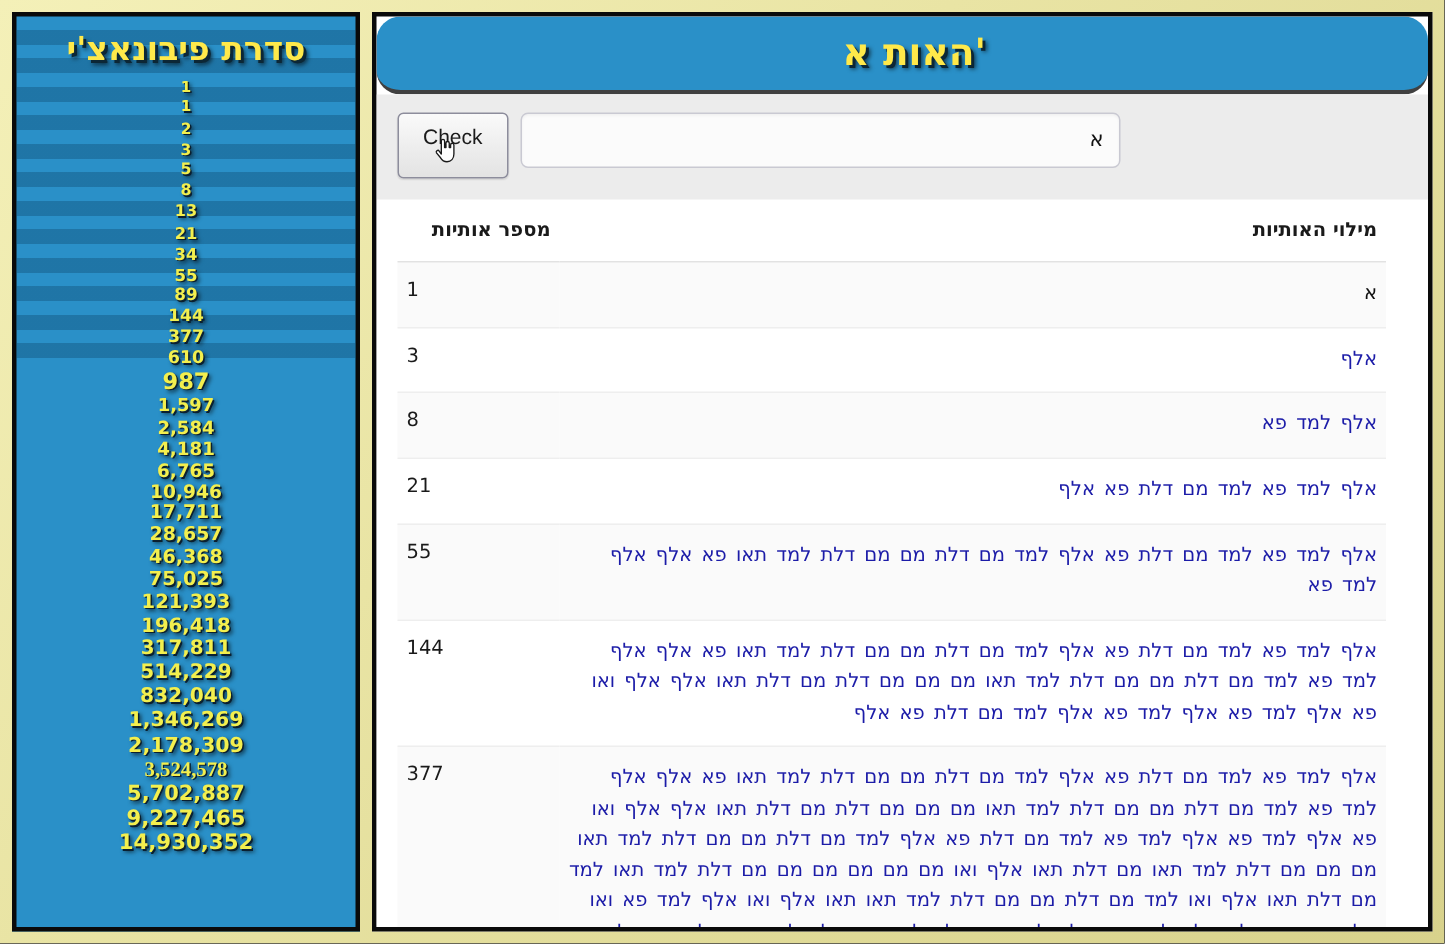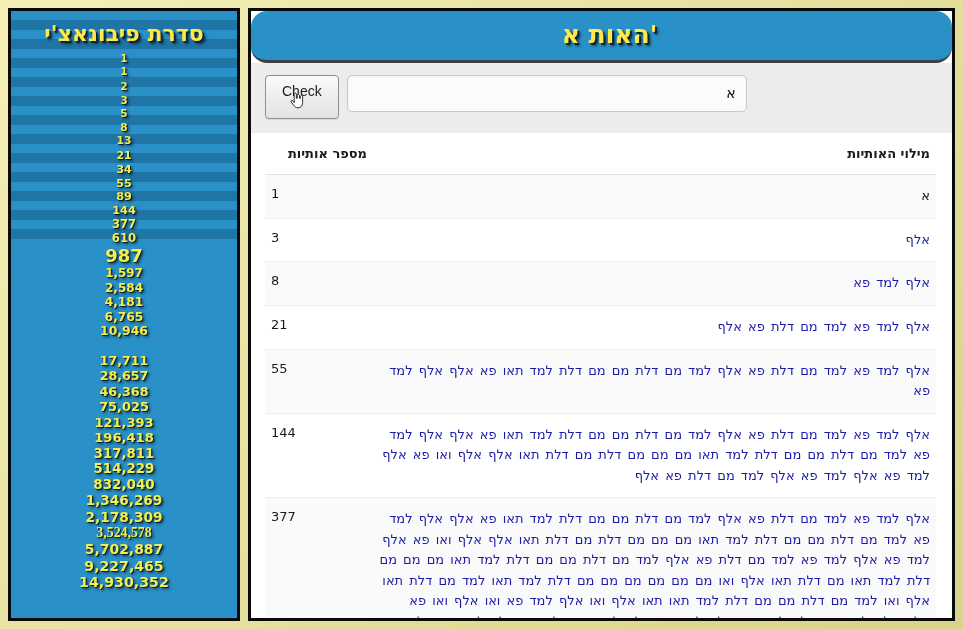--- a/index.html
+++ b/index.html
@@ -161,21 +161,21 @@
     width: 16px;
     height: 18px;
     pointer-events: none;
     z-index: 9;
   }
 
   
   #table-wrap {
     flex: 1 1 auto;
     background: #ffffff;
-    padding: 0 16px 0 14px;
+    padding: 0 28px 0 14px;
     overflow: hidden;
   }
   table#letters-table {
     width: 100%;
     border-collapse: collapse;
     table-layout: fixed;
   }
   table#letters-table th {
     text-align: right;
     direction: rtl;
@@ -234,26 +234,26 @@
           <li style="font-size: 10.48px; margin-bottom: 3.2px;">5</li>
           <li style="font-size: 10.6px; margin-bottom: 3.2px;">8</li>
           <li style="font-size: 10.72px; margin-bottom: 3.2px;">13</li>
           <li style="font-size: 10.84px; margin-bottom: 3.2px;">21</li>
           <li style="font-size: 10.96px; margin-bottom: 2.2px;">34</li>
           <li style="font-size: 11.08px; margin-bottom: 2.2px;">55</li>
           <li style="font-size: 11.2px; margin-bottom: 2.2px;">89</li>
           <li style="font-size: 11.32px; margin-bottom: 2.2px;">144</li>
           <li style="font-size: 11.56px; margin-bottom: 2.2px;">377</li>
           <li style="font-size: 11.68px; margin-bottom: 2.2px; text-align: center;">610</li>
-          <li style="font-size: 18px; margin-bottom: 2.2px;">987</li>
+          <li style="font-size: 15px; margin-bottom: 2.2px;">987</li>
           <li style="font-size: 11.92px; margin-bottom: 2.2px;">1,597</li>
           <li style="font-size: 12.04px; margin-bottom: 2.2px;">2,584</li>
           <li style="font-size: 12.16px; margin-bottom: 2.2px;">4,181</li>
           <li style="font-size: 12.28px; margin-bottom: 2.2px;">6,765</li>
-          <li style="font-size: 12.4px; margin-bottom: 17px;">10,946</li>
+          <li style="font-size: 12.4px; margin-bottom: 0;">10,946</li>
           <li style="font-size: 12.52px; margin-bottom: 2.2px;">17,711</li>
           <li style="font-size: 12.64px; margin-bottom: 2.2px;">28,657</li>
           <li style="font-size: 12.76px; margin-bottom: 2.2px;">46,368</li>
           <li style="font-size: 12.88px; margin-bottom: 2.2px;">75,025</li>
           <li style="font-size: 13px; margin-bottom: 2.2px;">121,393</li>
           <li style="font-size: 13.12px; margin-bottom: 2.2px; text-align: center;">196,418</li>
           <li style="font-size: 13.24px; margin-bottom: 2.2px;">317,811</li>
           <li style="font-size: 13.36px; margin-bottom: 2.2px;">514,229</li>
           <li style="font-size: 13.48px; margin-bottom: 2.2px;">832,040</li>
           <li style="font-size: 13.6px; margin-bottom: 2.2px;">1,346,269</li>

